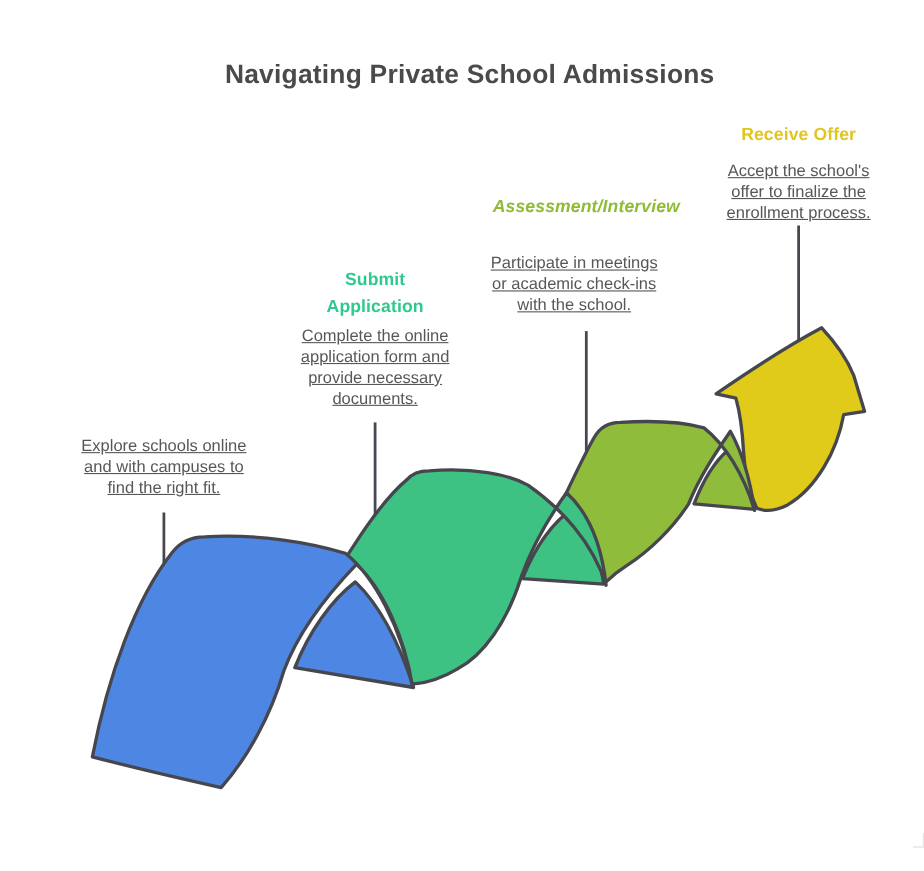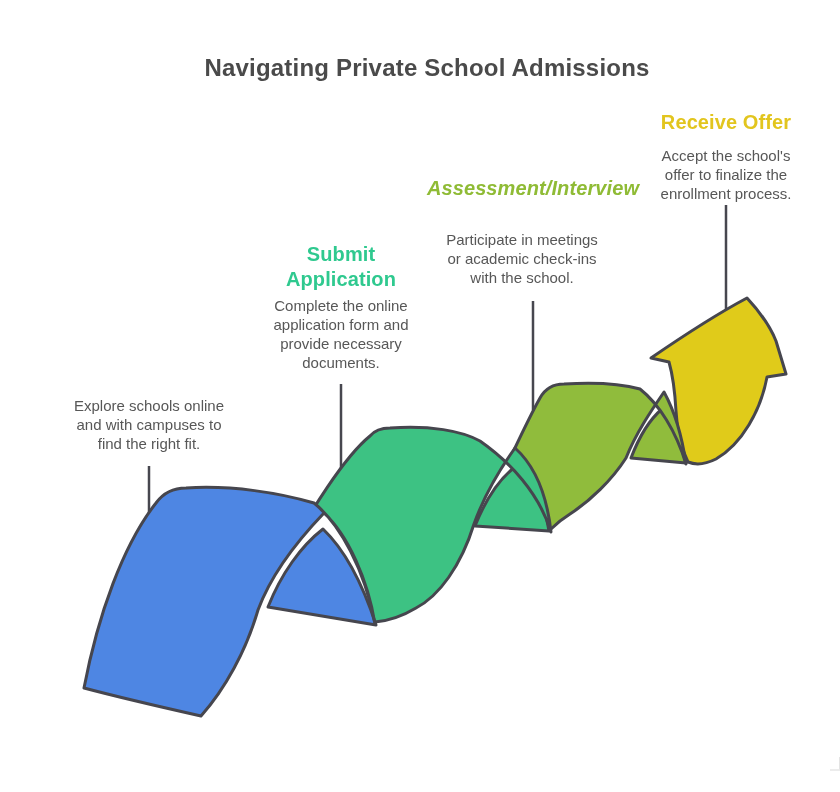--- a/index.html
+++ b/index.html
@@ -4,23 +4,23 @@
 <style>
   html,body{margin:0;padding:0;background:#ffffff;}
   body{width:840px;height:792px;position:relative;overflow:hidden;
        font-family:"Liberation Sans",sans-serif;}
   .canvas{position:absolute;inset:0;width:840px;height:744px;margin-left:18px;}
   svg{position:absolute;left:0;top:0;}
   .title{position:absolute;left:0;right:22px;top:53px;text-align:center;
          font-size:24px;font-weight:700;line-height:30px;color:#4A4A4A;
          letter-spacing:.2px;}
   .stage-label{position:absolute;transform:translateX(-50%);text-align:center;
-         font-weight:700;font-size:20px;line-height:25px;letter-spacing:.1px;}
+         font-weight:700;font-size:16px;line-height:25px;letter-spacing:.1px;}
   .stage-desc{position:absolute;transform:translateX(-50%);text-align:center;
-         font-size:15px;line-height:19px;color:#575757;}
+         font-size:15px;line-height:19px;color:#575757;text-decoration:underline;}
   #s1-label{left:131px;top:361px;width:170px;}
   #s1-desc {left:131px;top:396px;width:158px;}
   #s2-label{left:323px;top:242px;width:130px;}
   #s2-desc {left:323px;top:296px;width:152px;}
   #s3-label{left:515px;top:176px;width:240px;font-style:italic;}
   #s3-desc {left:504px;top:230px;width:168px;}
   #s4-label{left:708px;top:110px;width:170px;}
   #s4-desc {left:708px;top:146px;width:150px;}
   .watermark{position:absolute;left:812px;top:757px;width:9px;height:12px;
          border-right:2px solid #d9d9d9;border-bottom:2px solid #e4e4e4;opacity:.7;}

